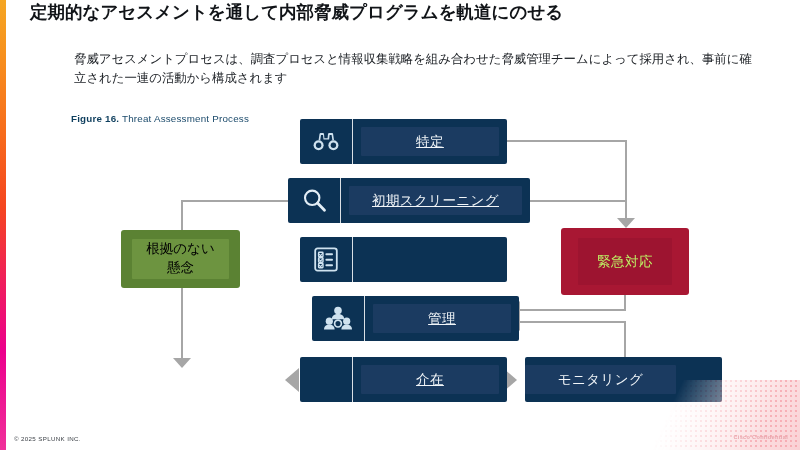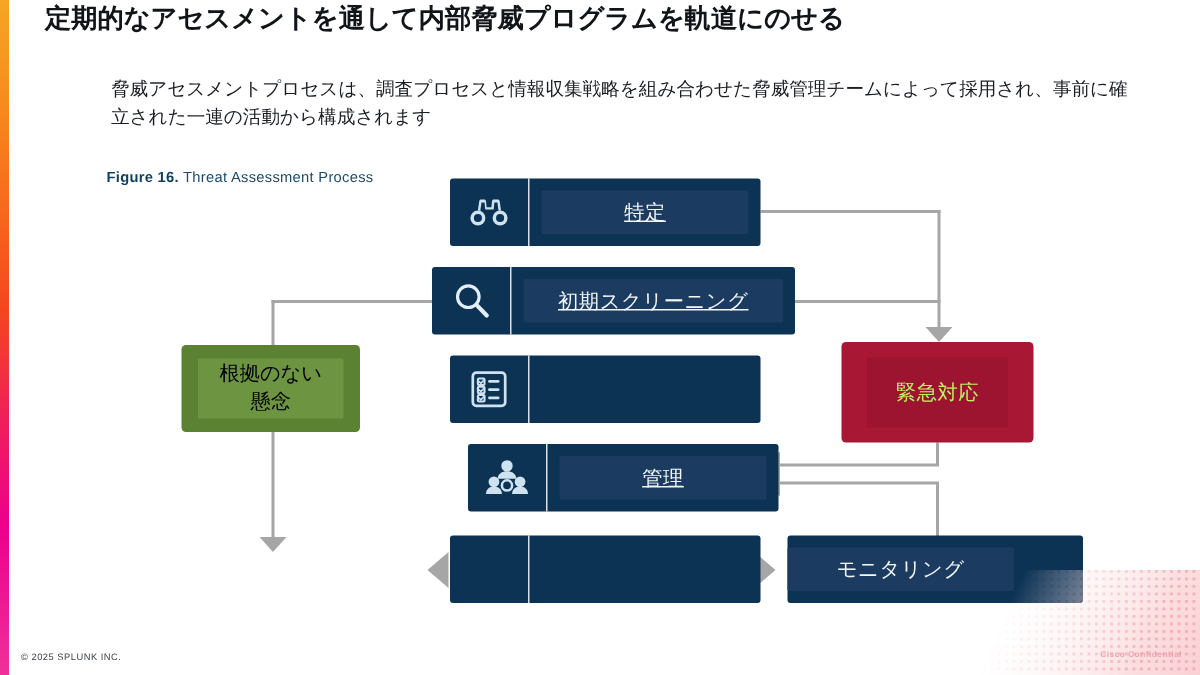--- a/index.html
+++ b/index.html
@@ -233,20 +233,23 @@
   </div>
 
   <div class="node red" style="left:561px;top:128px;width:128px;height:67px;">
     <span>緊急対応</span>
   </div>
 
 
   <div class="node navy" style="left:300px;top:257px;width:207px;height:45px;">
     <div class="ic"></div>
     <div class="divider"></div>
+    <div class="lbl">
+      <span>介在</span>
+    </div>
   </div>
 
   <div class="node navy-plain" style="left:525px;top:257px;width:197px;height:45px;">
     <span>モニタリング</span>
   </div>
 
 </div>
 
 <div class="corner-wash"></div>
 <div class="footer-left">© 2025 SPLUNK INC.</div>

